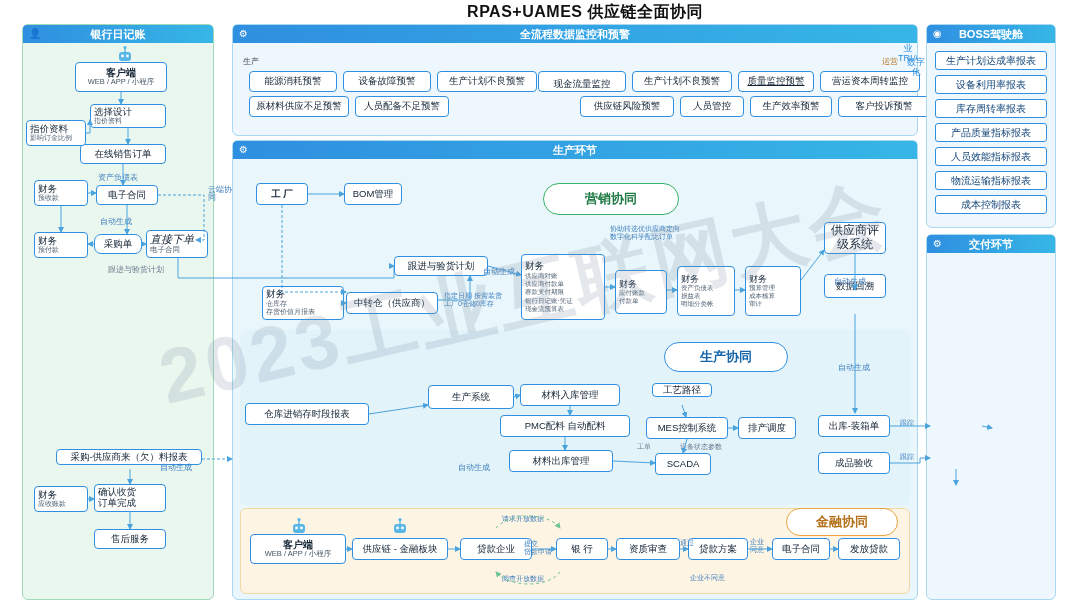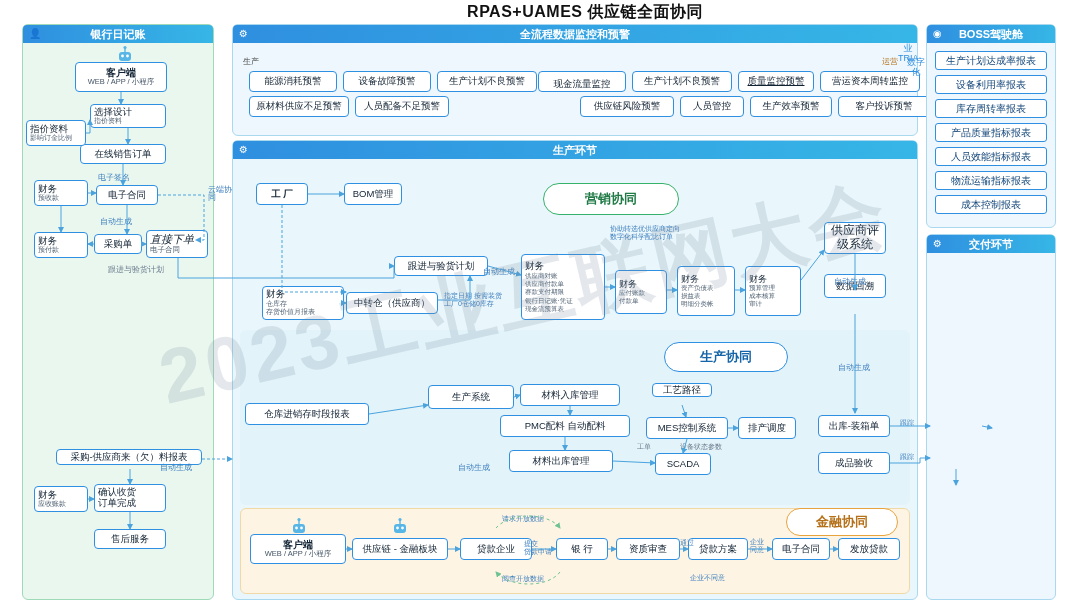--- a/index.html
+++ b/index.html
@@ -103,21 +103,21 @@
   <span>电子合同</span>
 </div>
 <div class="box multi" style="left:34px;top:180px;width:54px;height:26px;">
   <div style="font-size:9.5px;">财务</div>
   <div style="font-size:7px;color:#567;">预收款</div>
 </div>
 <div class="box multi" style="left:34px;top:232px;width:54px;height:26px;">
   <div style="font-size:9.5px;">财务</div>
   <div style="font-size:7px;color:#567;">预付款</div>
 </div>
-<div class="box" style="left:94px;top:234px;width:48px;height:20px;">
+<div class="box" style="left:94px;top:234px;width:48px;height:20px;border-radius:7px;">
   <span>采购单</span>
 </div>
 <div class="box multi" style="left:146px;top:230px;width:62px;height:28px;">
   <div style="font-size:11px;font-style:italic;">直接下单</div>
   <div style="font-size:7.5px;color:#567;">电子合同</div>
 </div>
 <div class="box" style="left:56px;top:449px;width:146px;height:16px;">
   <span>采购-供应商来（欠）料报表</span>
 </div>
 <div class="box multi" style="left:34px;top:486px;width:54px;height:26px;">
@@ -125,21 +125,21 @@
   <div style="font-size:7px;color:#567;">应收账款</div>
 </div>
 <div class="box multi" style="left:94px;top:484px;width:72px;height:28px;">
   <div style="font-size:9.5px;">确认收货</div>
   <div style="font-size:9.5px;">订单完成</div>
 </div>
 <div class="box" style="left:94px;top:529px;width:72px;height:20px;">
   <span>售后服务</span>
 </div>
 
-<div class="cap" style="left:98px;top:172px;">电子签名</div>
+<div class="cap" style="left:98px;top:172px;">资产负债表</div>
 <div class="cap" style="left:208px;top:186px;width:26px;white-space:normal;line-height:1;">云端协同</div>
 <div class="cap" style="left:100px;top:216px;">自动生成</div>
 <div class="cap gray" style="left:108px;top:264px;">跟进与验货计划</div>
 <div class="cap" style="left:160px;top:462px;">自动生成</div>
 
 <div class="panel" style="left:232px;top:24px;width:686px;height:112px;background:#edf7fd;border:1px solid #a9d8ef;">
   <div class="hdr">
     <span class="ic">⚙</span>
     <span>全流程数据监控和预警</span>
   </div>

